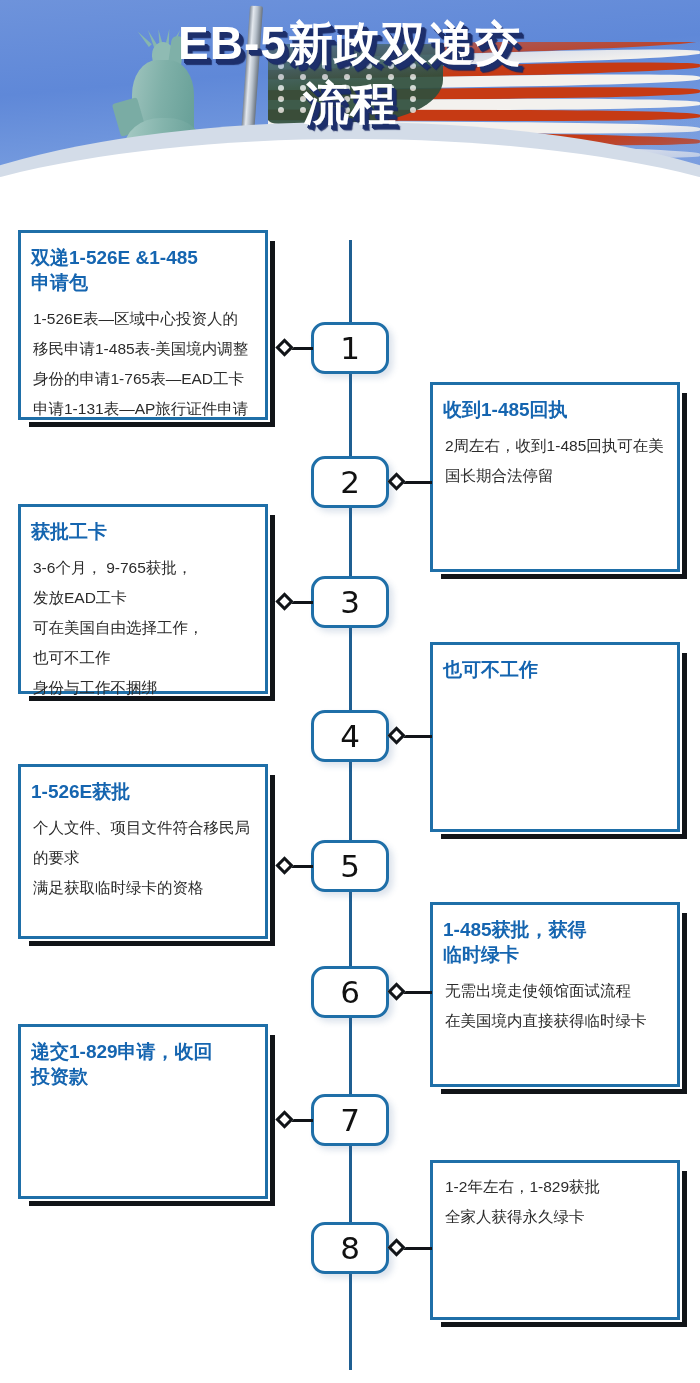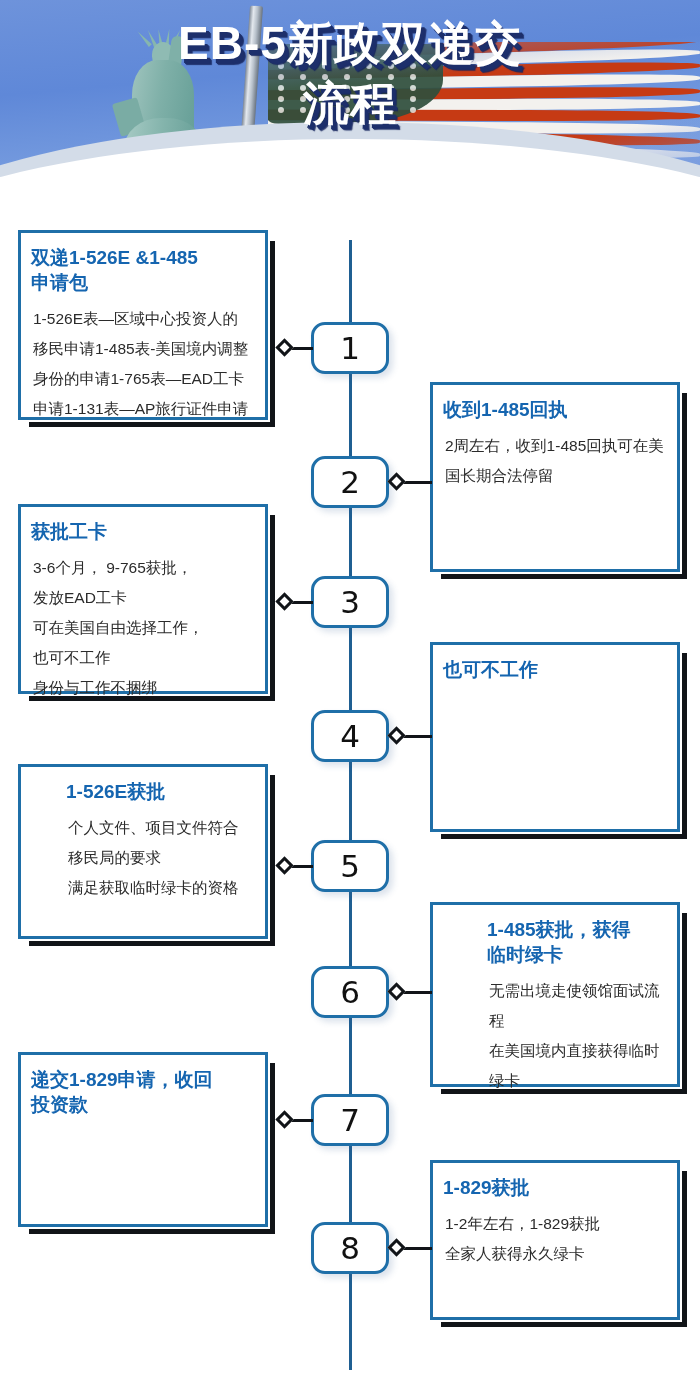--- a/index.html
+++ b/index.html
@@ -392,51 +392,50 @@
         <span>4</span>
       </div>
       <div class="card right" style="top: 430px; height: 190px; left: 430px; width: 250px;">
         <div class="card-title" style="white-space: pre-line;">也可不工作</div>
       </div>
       <div class="conn" style="top: 523px; left: 399px; width: 33px;"></div>
       <div class="diamond" style="top: 517px; left: 390px;"></div>
       <div class="step" style="top: 628px;">
         <span>5</span>
       </div>
-      <div class="card left" style="top: 552px; height: 175px; left: 18px; width: 250px; padding-left: 35px;">
+      <div class="card left" style="top: 552px; height: 175px; left: 18px; width: 250px;">
         <div class="card-title" style="white-space: pre-line;">1-526E获批</div>
         <div class="card-body">个人文件、项目文件符合移民局的要求
 满足获取临时绿卡的资格</div>
       </div>
       <div class="conn" style="top: 653px; left: 287px; width: 26px;"></div>
       <div class="diamond" style="top: 647px; left: 278px;"></div>
       <div class="step" style="top: 754px;">
         <span>6</span>
       </div>
-      <div class="card right" style="top: 690px; height: 185px; left: 430px; width: 250px; padding-left: 44px;">
+      <div class="card right" style="top: 690px; height: 185px; left: 430px; width: 250px;">
         <div class="card-title" style="white-space: pre-line;">1-485获批，获得
 临时绿卡</div>
         <div class="card-body">无需出境走使领馆面试流程
 在美国境内直接获得临时绿卡</div>
       </div>
       <div class="conn" style="top: 779px; left: 399px; width: 33px;"></div>
       <div class="diamond" style="top: 773px; left: 390px;"></div>
       <div class="step" style="top: 882px;">
         <span>7</span>
       </div>
-      <div class="card left" style="top: 812px; height: 175px; left: 18px; width: 250px; margin-top: 28px;">
+      <div class="card left" style="top: 812px; height: 175px; left: 18px; width: 250px;">
         <div class="card-title" style="white-space: pre-line;">递交1-829申请，收回
 投资款</div>
       </div>
       <div class="conn" style="top: 907px; left: 287px; width: 26px;"></div>
       <div class="diamond" style="top: 901px; left: 278px;"></div>
       <div class="step" style="top: 1010px;">
         <span>8</span>
       </div>
       <div class="card right" style="top: 948px; height: 160px; left: 430px; width: 250px;">
-        <div class="card-title" style="white-space: pre-line;">1-829获批</div>
         <div class="card-body">1-2年左右，1-829获批
 全家人获得永久绿卡</div>
       </div>
       <div class="conn" style="top: 1035px; left: 399px; width: 33px;"></div>
       <div class="diamond" style="top: 1029px; left: 390px;"></div>
     </div>
 </div>
 
 </body></html>

